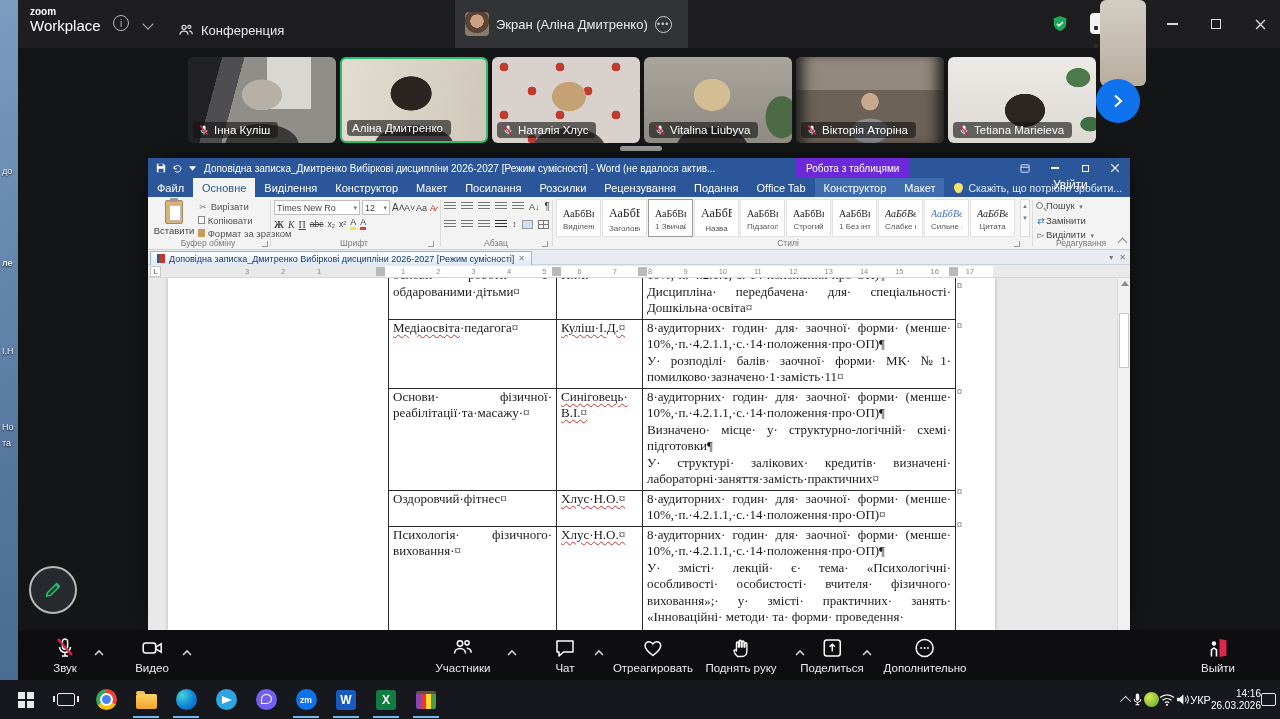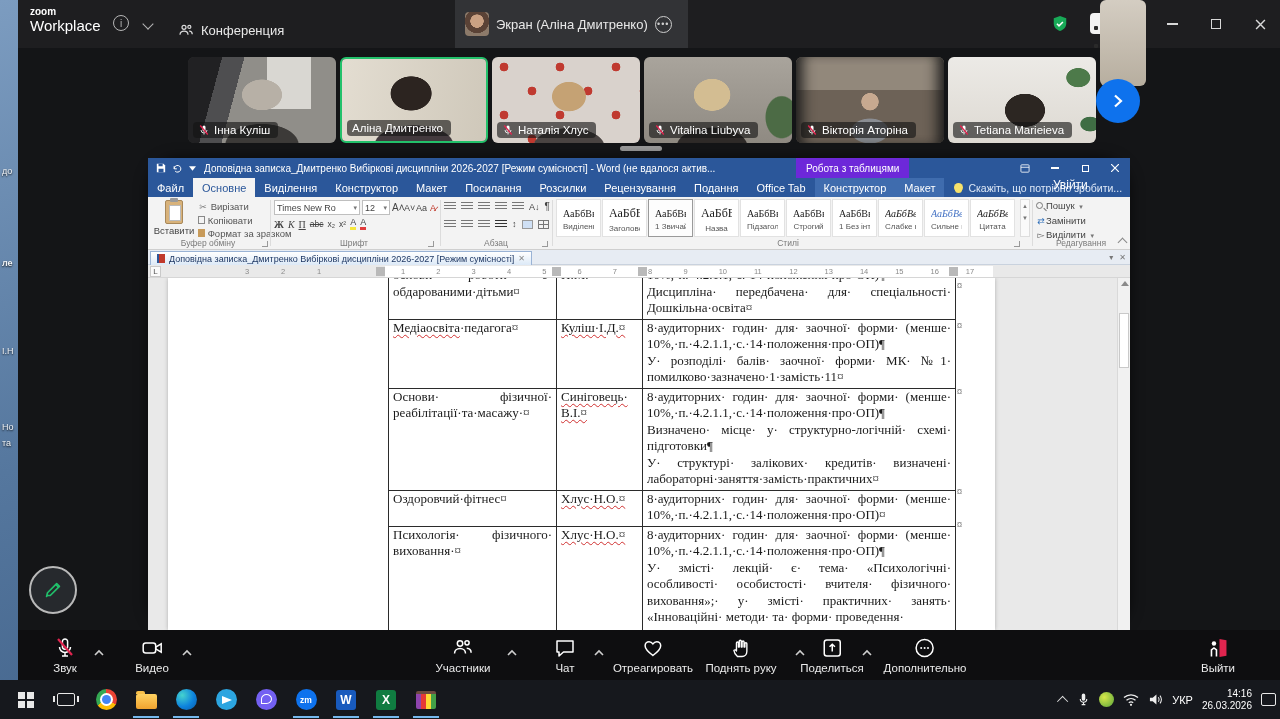--- a/index.html
+++ b/index.html
@@ -140,21 +140,21 @@
   .i-telegram:after{content:"";position:absolute;left:6px;top:7px;width:0;height:0;border-left:10px solid #fff;border-top:4px solid transparent;border-bottom:4px solid transparent;}
   .i-viber{width:21px;height:21px;border-radius:50%;background:#7360f2;position:relative;}
   .i-viber:after{content:"";position:absolute;left:5px;top:5px;width:9px;height:8px;border:1.6px solid #fff;border-radius:50% 50% 50% 0;}
   .i-zoomapp{width:21px;height:21px;border-radius:50%;background:#0e72ed;color:#fff;font-size:8.5px;font-weight:bold;display:flex;align-items:center;justify-content:center;}
   .i-zoomapp:after{content:"zm";}
   .i-word{width:20px;height:20px;border-radius:3px;background:#185abd;color:#fff;font-weight:bold;font-size:12px;display:flex;align-items:center;justify-content:center;}
   .i-word:after{content:"W";}
   .i-excel{width:20px;height:20px;border-radius:3px;background:#107c41;color:#fff;font-weight:bold;font-size:12px;display:flex;align-items:center;justify-content:center;}
   .i-excel:after{content:"X";}
   .i-winrar{width:20px;height:18px;border-radius:2px;background:linear-gradient(to right,#8e44ad 0 25%,#e53935 25% 50%,#fdd835 50% 75%,#43a047 75% 100%);border-top:3px solid #6d4c41;}
-  .tray{position:absolute;right:4px;top:0;height:39px;display:flex;align-items:center;gap:9px;color:#fff;}
+  .tray{position:absolute;right:4px;top:0;height:39px;display:flex;align-items:center;color:#fff;}
   .tray .lang{font-size:11px;}
   .clock{font-size:10px;text-align:right;line-height:12px;}
   .avico{width:15px;height:15px;border-radius:50%;background:radial-gradient(circle at 35% 35%,#d7e84a,#58a33a);}
   .chev-up{width:8px;height:8px;border-left:1.6px solid #ddd;border-top:1.6px solid #ddd;transform:rotate(45deg) translateY(2px);}
   .notif{width:15px;height:13px;border:1.5px solid #e8e8e8;border-radius:2px;}
 </style>
 </head>
 <body>
 
 <div class="stage">

